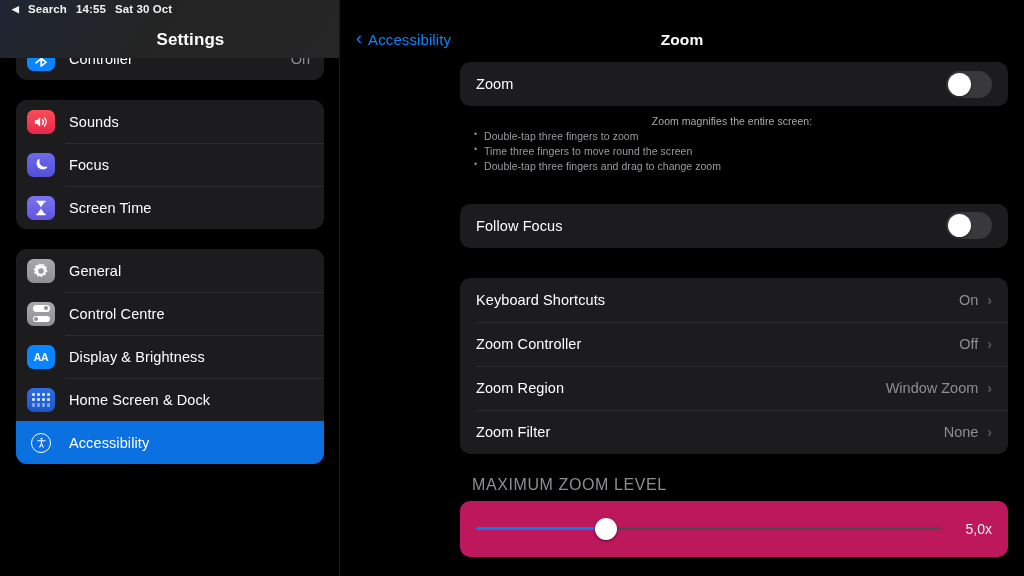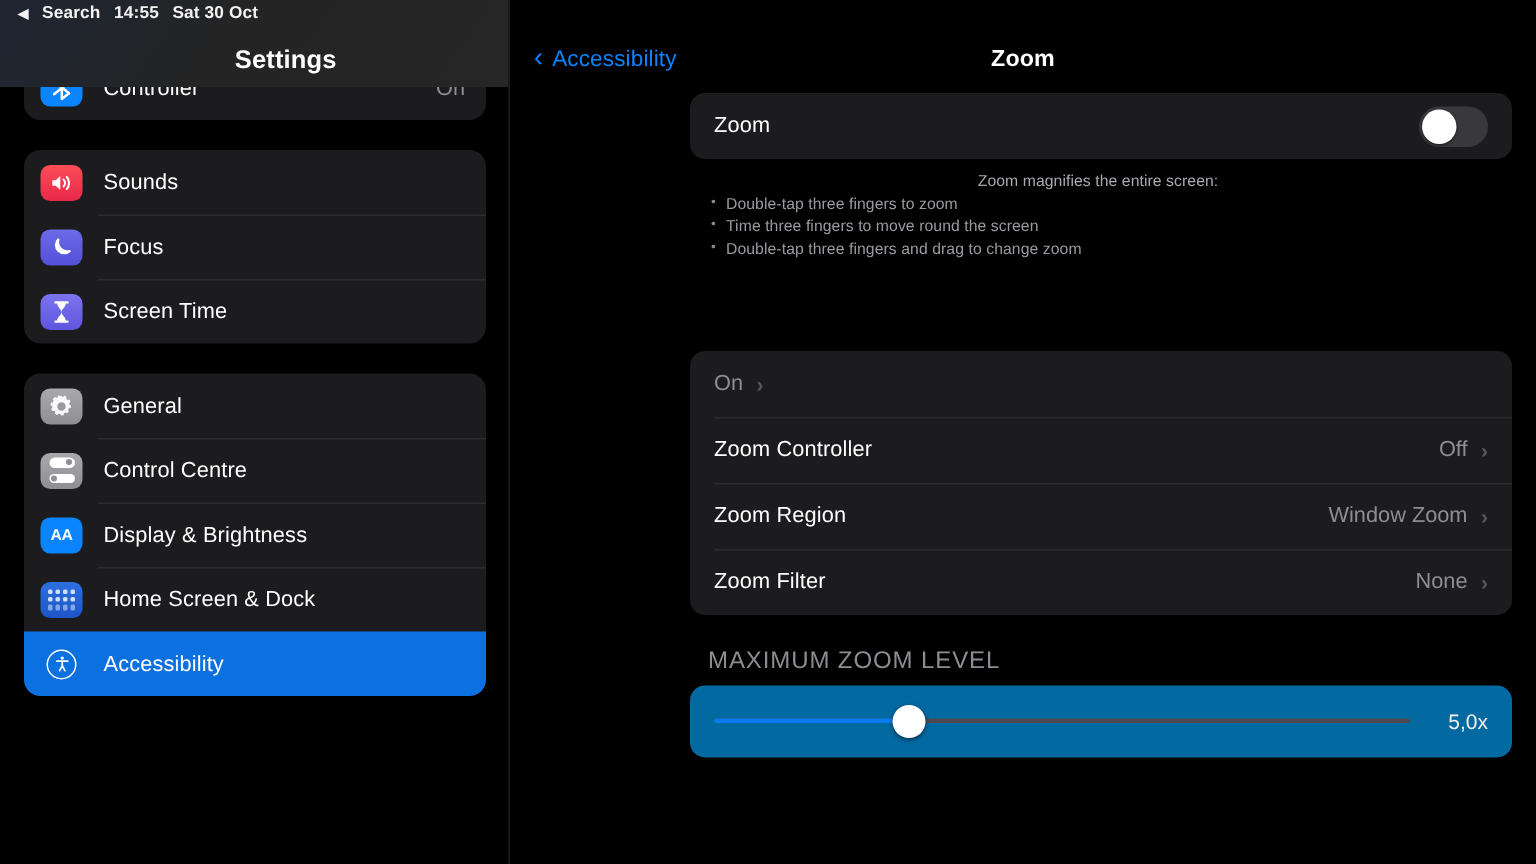--- a/index.html
+++ b/index.html
@@ -162,21 +162,21 @@
     content:"\2022"; position:absolute; left:2px; top:-0.5px; color:#8a8a90; font-size:9px;
   }
   .gap-22 { height:22px; }
   .gap-30 { height:30px; }
 
   .section-head {
     font-size:16px; color:#8d8d93; letter-spacing:0.6px;
     padding:0 0 7px 12px; text-transform:uppercase;
   }
 
-  .slider-card { background:#0369a1; border-radius:10px; height:48px;
+  .slider-card { background:#be185d; border-radius:10px; height:56px;
     display:flex; align-items:center; padding:0 16px; }
   .slider-wrap { position:relative; flex:1; height:20px; display:flex; align-items:center; }
   .track { position:absolute; left:0; right:0; height:3px; border-radius:2px; background:#4a4a4f; }
   .fill { position:absolute; left:0; height:3px; border-radius:2px; background:#0a7cf0; }
   .thumb {
     position:absolute; width:22px; height:22px; border-radius:50%;
     background:#fff; box-shadow:0 1px 3px rgba(0,0,0,.6);
     transform:translateX(-50%);
   }
   .slider-value { font-size:14px; color:#f0f0f2; margin-left:14px; min-width:38px; text-align:right; }
@@ -327,25 +327,34 @@
         <div class="lead">Zoom magnifies the entire screen:</div>
         <ul>
           <li>Double-tap three fingers to zoom</li>
           <li>Time three fingers to move round the screen</li>
           <li>Double-tap three fingers and drag to change zoom</li>
         </ul>
       </div>
 
       <div class="gap-30"></div>
 
+      <div class="card">
+        <div class="row">
+          <span class="row-label">Follow Focus</span>
+          <span class="toggle">
+            <span class="knob"></span>
+          </span>
+        </div>
+      </div>
 
       <div class="gap-30"></div>
 
       <div class="card">
         <div class="row">
+          <span class="row-label">Keyboard Shortcuts</span>
           <span class="row-value">On</span>
           <span class="chevron">›</span>
         </div>
         <div class="row">
           <span class="row-label">Zoom Controller</span>
           <span class="row-value">Off</span>
           <span class="chevron">›</span>
         </div>
         <div class="row">
           <span class="row-label">Zoom Region</span>

